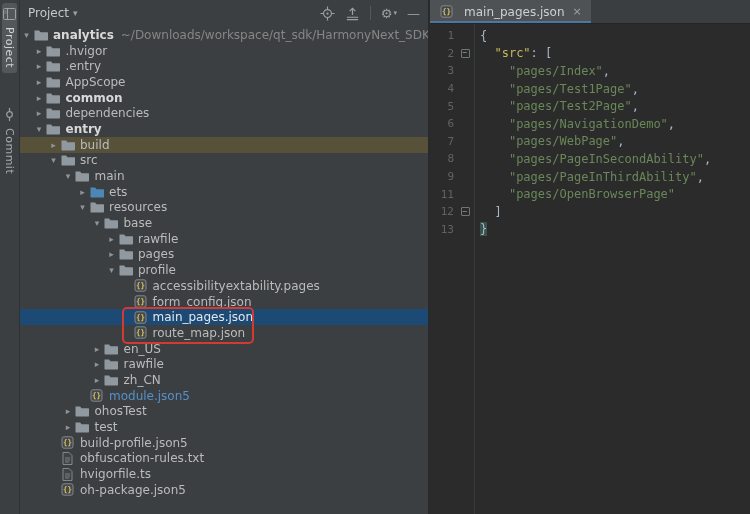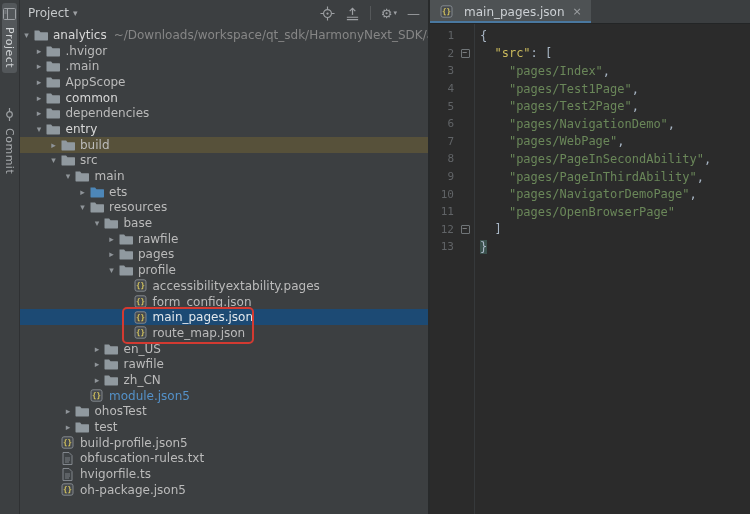--- a/index.html
+++ b/index.html
@@ -24,21 +24,21 @@
   .gear-caret{font-size:7px;margin-left:1px;color:#9da0a3;}
   .hdivider{width:1px;height:14px;background:#55585a;}
 
   .tree{flex:1;overflow:hidden;padding-top:1px;position:relative;}
   .tree-row{height:15.7px;display:flex;align-items:center;white-space:nowrap;cursor:pointer;color:var(--text);}
   .tree-row.state-selected{background:var(--selection-bg);}
   .tree-row.state-selected .tlabel{color:#e2e7ec;}
   .tree-row.state-build{background:var(--build-row-bg);}
   .chev{flex:0 0 13px;width:13px;text-align:center;font-size:9px;color:#8f9499;}
   .node-icon{flex:0 0 15px;width:15px;margin-right:5px;display:inline-flex;justify-content:center;align-items:center;}
-  .tlabel.bold{font-weight:normal;color:#d8d8d8;}
+  .tlabel.bold{font-weight:bold;color:#d8d8d8;}
   .tlabel.modified{color:var(--modified-file);text-align:center;}
   .tsuffix{color:#868686;margin-left:7px;}
   .annotation{position:absolute;left:102px;top:307px;width:132px;height:37px;border:2px solid var(--annotation-red);border-radius:5px;pointer-events:none;z-index:4;}
 
   
   .editor-pane{flex:1;display:flex;flex-direction:column;background:var(--editor-bg);overflow:hidden;}
   .tab-bar{flex:0 0 24px;background:#3b3e40;border-bottom:1px solid #232526;display:flex;align-items:stretch;}
   .tab{display:flex;align-items:center;gap:5px;padding:0 9px;background:var(--tab-active-bg);box-shadow:inset 0 -2px 0 var(--tab-underline);color:#ccd0d4;cursor:pointer;font-size:12px;}
   .tab-close{color:#9da0a3;margin-left:3px;font-size:11px;}
   .code-area{flex:1;position:relative;font-family:"DejaVu Sans Mono","Liberation Mono",monospace;font-size:12px;padding-top:3px;}
@@ -128,21 +128,21 @@
           </span>
           <span class="tlabel">.hvigor</span>
         </div>
         <div class="tree-row" style="padding-left: 12.5px;">
           <span class="chev">▸</span>
           <span class="node-icon">
             <svg width="14" height="12" viewBox="0 0 14 12">
               <path d="M0.5 1.5h4.6l1.4 1.7h6.9a.6.6 0 0 1 .6.6v7a.6.6 0 0 1-.6.6H1.1a.6.6 0 0 1-.6-.6Z" fill="#90999f"></path>
             </svg>
           </span>
-          <span class="tlabel">.main</span>
+          <span class="tlabel">.entry</span>
         </div>
         <div class="tree-row" style="padding-left: 12.5px;">
           <span class="chev">▸</span>
           <span class="node-icon">
             <svg width="14" height="12" viewBox="0 0 14 12">
               <path d="M0.5 1.5h4.6l1.4 1.7h6.9a.6.6 0 0 1 .6.6v7a.6.6 0 0 1-.6.6H1.1a.6.6 0 0 1-.6-.6Z" fill="#90999f"></path>
             </svg>
           </span>
           <span class="tlabel">AppScope</span>
         </div>
@@ -409,20 +409,19 @@
     <div class="code-area">
         <div class="code-line"><span class="lnum">1</span><span class="fold"></span><span class="code"><span class="c-brace">{</span></span></div>
         <div class="code-line"><span class="lnum">2</span><span class="fold"><span class="fold-box">−</span></span><span class="code"><span class="c-plain">  </span><span class="c-key">"src"</span><span class="c-plain">: </span><span class="c-brace">[</span></span></div>
         <div class="code-line"><span class="lnum">3</span><span class="fold"></span><span class="code"><span class="c-plain">    </span><span class="c-string">"pages/Index"</span><span class="c-plain">,</span></span></div>
         <div class="code-line"><span class="lnum">4</span><span class="fold"></span><span class="code"><span class="c-plain">    </span><span class="c-string">"pages/Test1Page"</span><span class="c-plain">,</span></span></div>
         <div class="code-line"><span class="lnum">5</span><span class="fold"></span><span class="code"><span class="c-plain">    </span><span class="c-string">"pages/Test2Page"</span><span class="c-plain">,</span></span></div>
         <div class="code-line"><span class="lnum">6</span><span class="fold"></span><span class="code"><span class="c-plain">    </span><span class="c-string">"pages/NavigationDemo"</span><span class="c-plain">,</span></span></div>
         <div class="code-line"><span class="lnum">7</span><span class="fold"></span><span class="code"><span class="c-plain">    </span><span class="c-string">"pages/WebPage"</span><span class="c-plain">,</span></span></div>
         <div class="code-line"><span class="lnum">8</span><span class="fold"></span><span class="code"><span class="c-plain">    </span><span class="c-string">"pages/PageInSecondAbility"</span><span class="c-plain">,</span></span></div>
         <div class="code-line"><span class="lnum">9</span><span class="fold"></span><span class="code"><span class="c-plain">    </span><span class="c-string">"pages/PageInThirdAbility"</span><span class="c-plain">,</span></span></div>
-        <div class="code-line"><span class="lnum">10</span><span class="fold"></span><span class="code"><span class="c-plain">    </span><span class="c-string">"pages/NavigatorDemoPage"</span><span class="c-plain">,</span></span></div>
         <div class="code-line"><span class="lnum">11</span><span class="fold"></span><span class="code"><span class="c-plain">    </span><span class="c-string">"pages/OpenBrowserPage"</span></span></div>
         <div class="code-line"><span class="lnum">12</span><span class="fold"><span class="fold-box">−</span></span><span class="code"><span class="c-plain">  </span><span class="c-brace">]</span></span></div>
         <div class="code-line"><span class="lnum">13</span><span class="fold"></span><span class="code"><span class="c-brace tok-hl">}</span></span></div>
       </div>
   </div>
 
 </div>
 
 </body></html>

